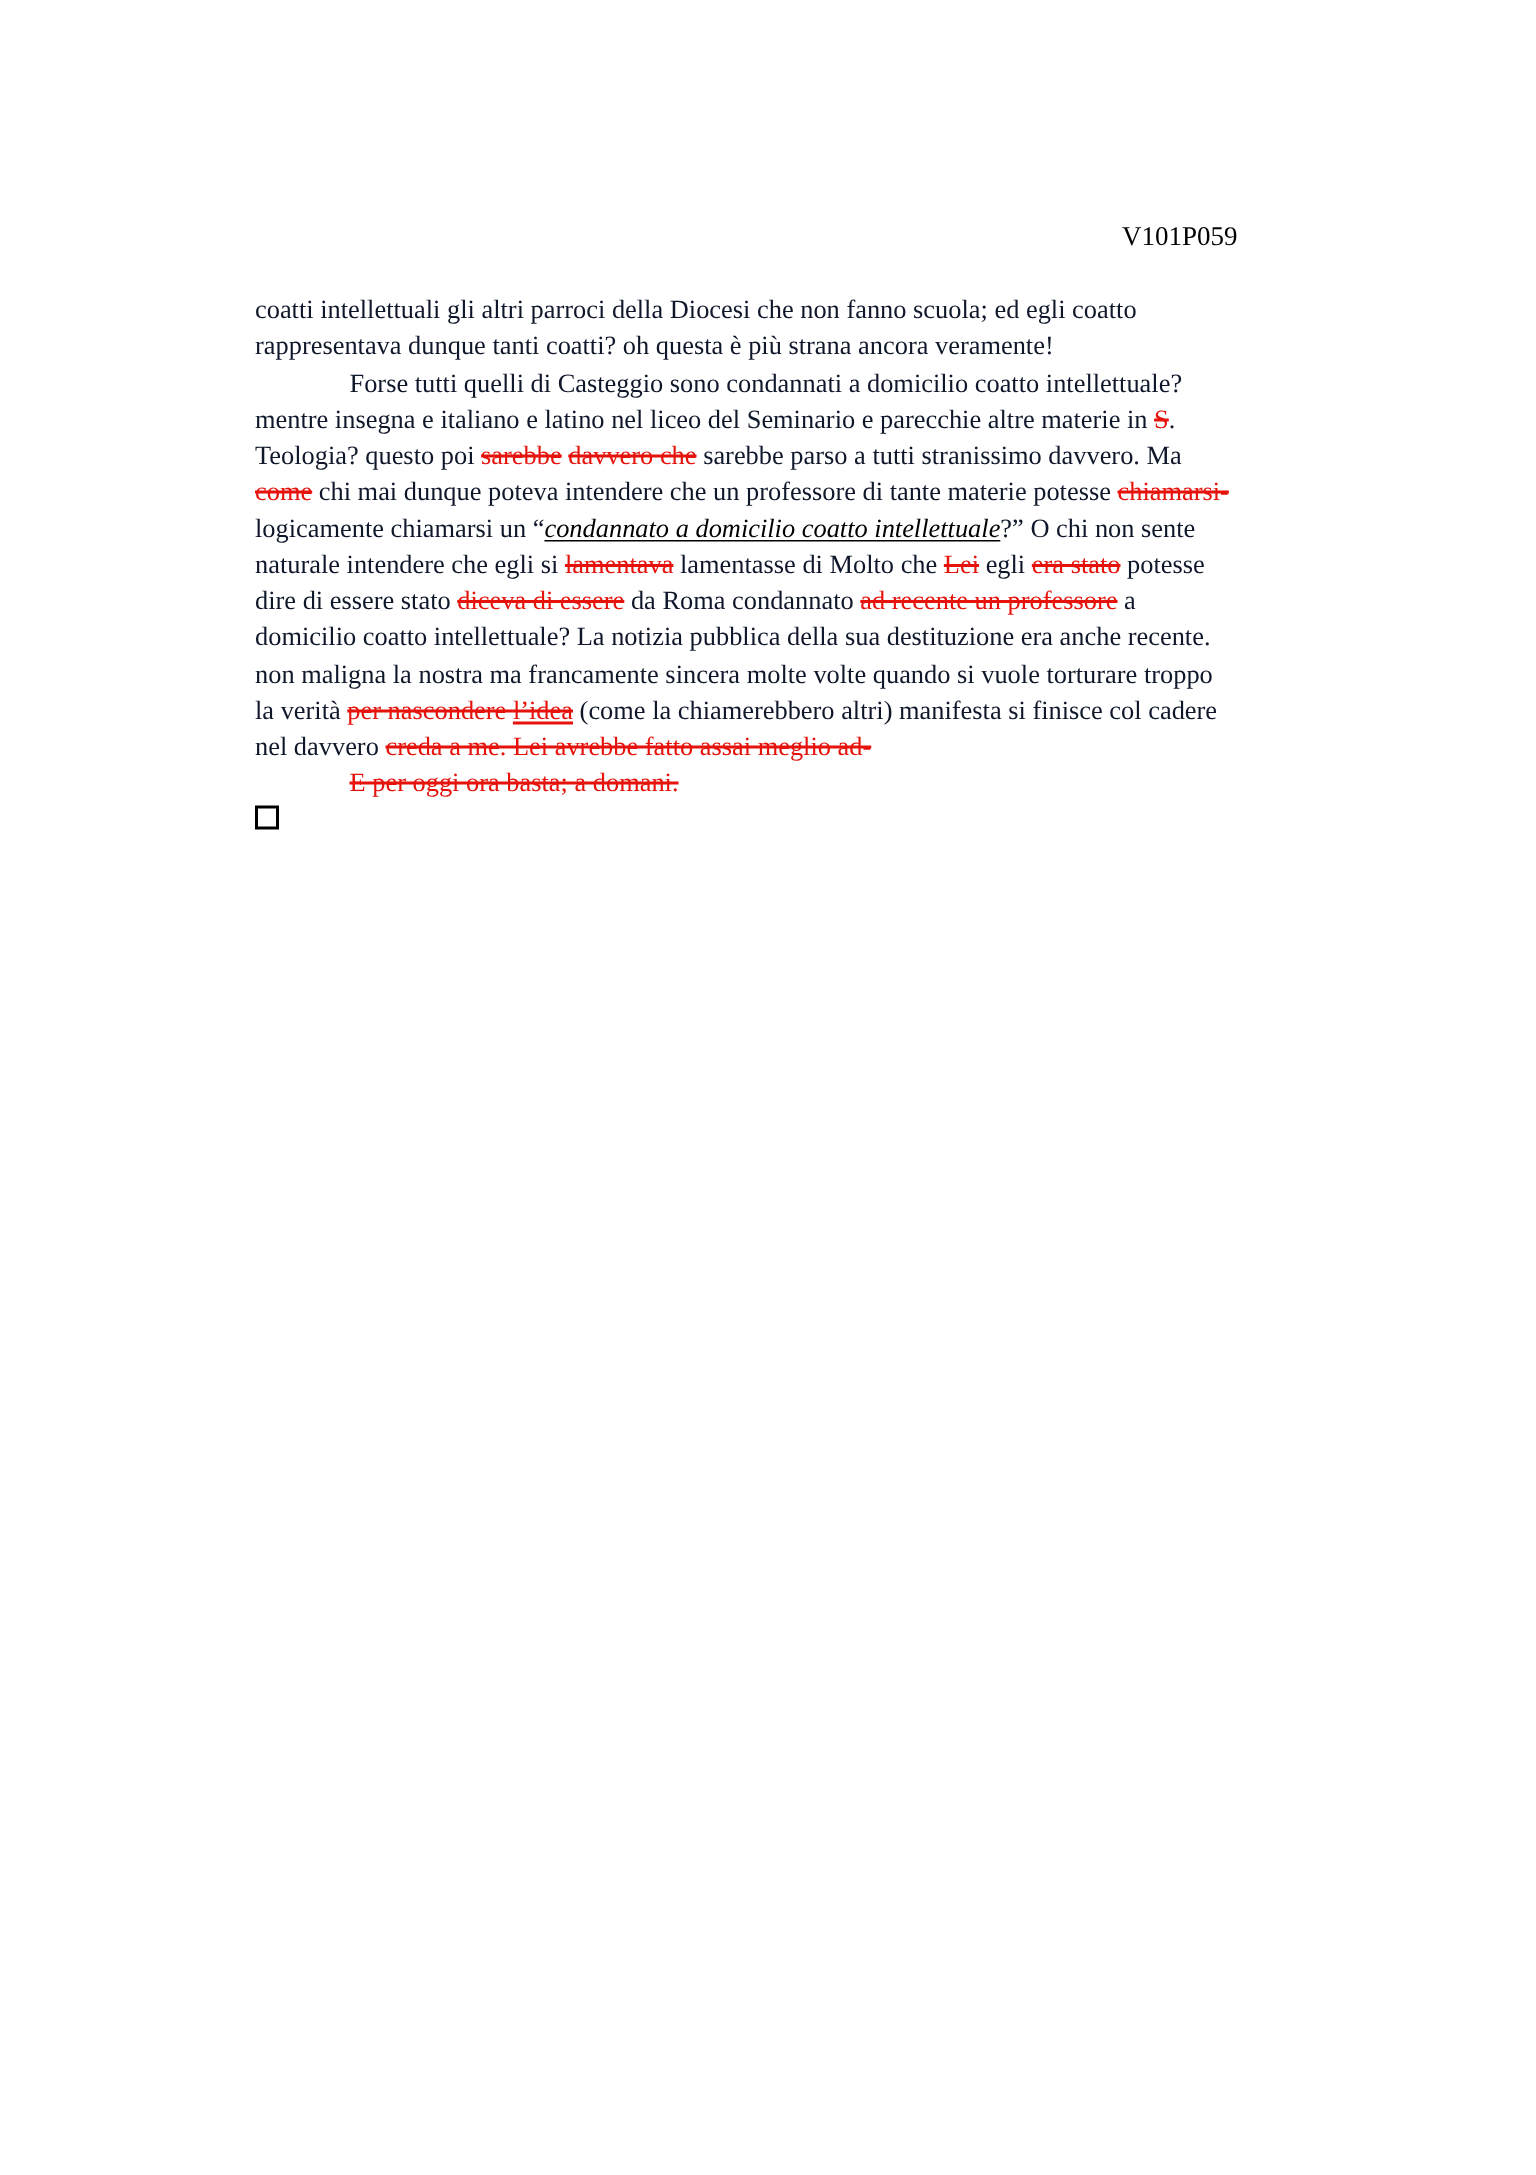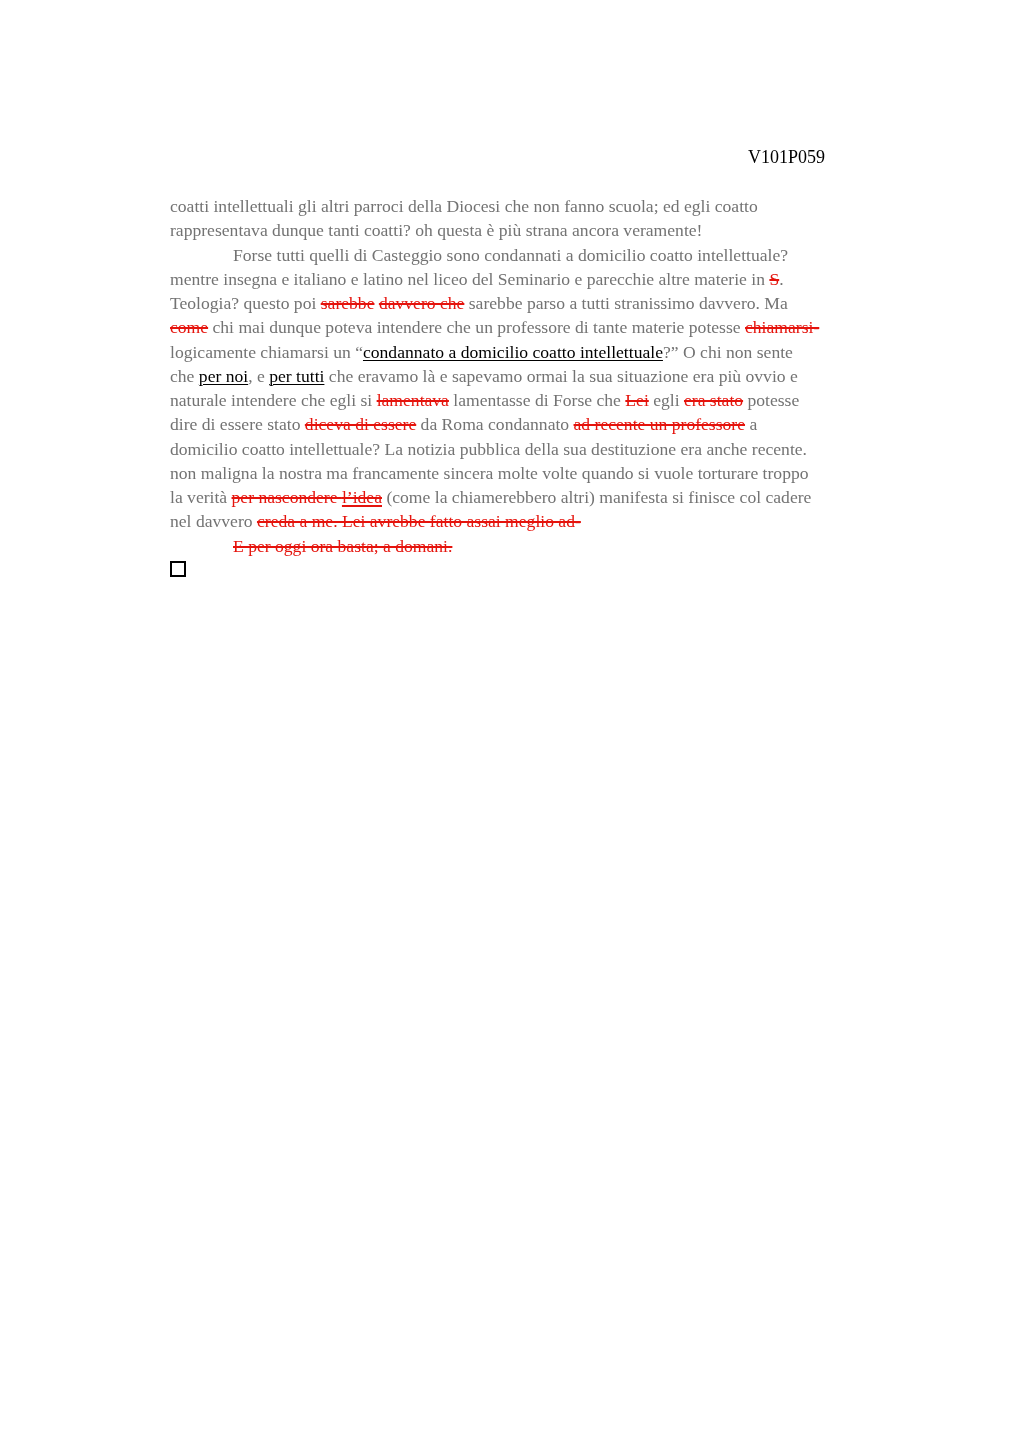--- a/index.html
+++ b/index.html
@@ -32,31 +32,32 @@
     font-size: 17.6px;
   }
   .line {
     line-height: 24.25px;
     height: 24.25px;
     white-space: nowrap;
   }
   .line.indent {
     padding-left: 63px;
   }
-  .run-n { color: #737373; text-align: right; }
+  .run-n { color: #0f172a; text-align: right; }
   .run-st {
     color: var(--edit-red, #e5130c);
     text-decoration: line-through;
     text-decoration-thickness: 1.8px;
   }
   .run-u {
     color: #000000;
     text-decoration: underline;
     text-decoration-thickness: 1.4px;
     text-underline-offset: 2px;
+    font-style: italic;
   }
   .run-stu {
     color: var(--edit-red, #e5130c);
     text-decoration: underline line-through;
     text-decoration-thickness: 1.6px;
     text-underline-offset: 2px;
   }
   #end-mark-row {
     margin-top: 3px;
     height: 20px;
@@ -76,22 +77,21 @@
   <div id="page-code">V101P059</div>
 
   <div id="doc-body">
   <div class="line"><span class="run-n">coatti intellettuali gli altri parroci della Diocesi che non fanno scuola; ed egli coatto</span></div>
       <div class="line"><span class="run-n">rappresentava dunque tanti coatti? oh questa è più strana ancora veramente!</span></div>
       <div class="line indent"><span class="run-n">Forse tutti quelli di Casteggio sono condannati a domicilio coatto intellettuale?</span></div>
       <div class="line"><span class="run-n">mentre insegna e italiano e latino nel liceo del Seminario e parecchie altre materie in </span><span class="run-st">S</span><span class="run-n">.</span></div>
       <div class="line"><span class="run-n">Teologia? questo poi </span><span class="run-st">sarebbe</span><span class="run-n"> </span><span class="run-st">davvero che</span><span class="run-n"> sarebbe parso a tutti stranissimo davvero. Ma</span></div>
       <div class="line"><span class="run-st">come</span><span class="run-n"> chi mai dunque poteva intendere che un professore di tante materie potesse </span><span class="run-st">chiamarsi-</span></div>
       <div class="line"><span class="run-n">logicamente chiamarsi un “</span><span class="run-u">condannato a domicilio coatto intellettuale</span><span class="run-n">?” O chi non sente</span></div>
-      <div class="line"><span class="run-n">che </span><span class="run-u">per noi</span><span class="run-n">, e </span><span class="run-u">per tutti</span><span class="run-n"> che eravamo là e sapevamo ormai la sua situazione era più ovvio e</span></div>
-      <div class="line"><span class="run-n">naturale intendere che egli si </span><span class="run-st">lamentava</span><span class="run-n"> lamentasse di Forse che </span><span class="run-st">Lei</span><span class="run-n"> egli </span><span class="run-st">era stato</span><span class="run-n"> potesse</span></div>
+      <div class="line"><span class="run-n">naturale intendere che egli si </span><span class="run-st">lamentava</span><span class="run-n"> lamentasse di Molto che </span><span class="run-st">Lei</span><span class="run-n"> egli </span><span class="run-st">era stato</span><span class="run-n"> potesse</span></div>
       <div class="line"><span class="run-n">dire di essere stato </span><span class="run-st">diceva di essere</span><span class="run-n"> da Roma condannato </span><span class="run-st">ad recente un professore</span><span class="run-n"> a</span></div>
       <div class="line"><span class="run-n">domicilio coatto intellettuale? La notizia pubblica della sua destituzione era anche recente.</span></div>
       <div class="line"><span class="run-n">non maligna la nostra ma francamente sincera molte volte quando si vuole torturare troppo</span></div>
       <div class="line"><span class="run-n">la verità </span><span class="run-st">per nascondere </span><span class="run-stu">l’idea</span><span class="run-n"> (come la chiamerebbero altri) manifesta si finisce col cadere</span></div>
       <div class="line"><span class="run-n">nel davvero </span><span class="run-st">creda a me. Lei avrebbe fatto assai meglio ad-</span></div>
       <div class="line indent"><span class="run-st">E per oggi ora basta; a domani.</span></div>
       <div id="end-mark-row"><span id="end-mark"></span></div>
     </div>
 </div>
 

